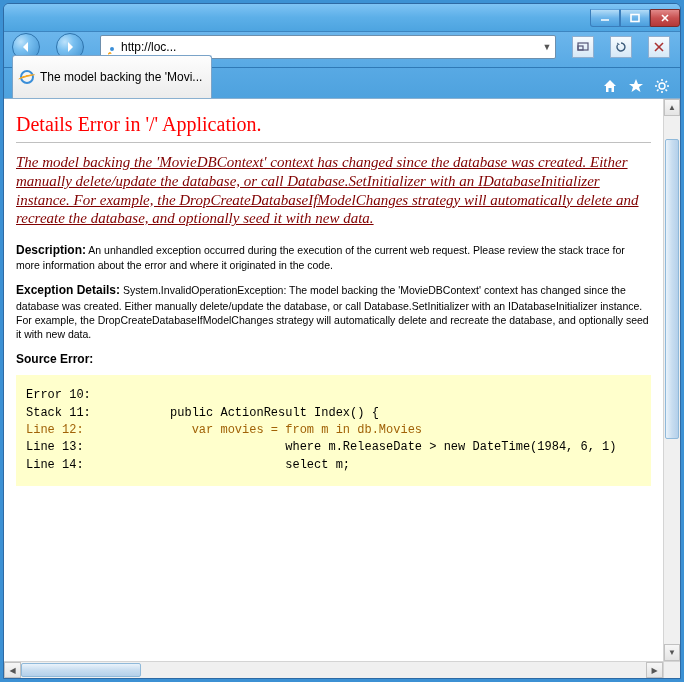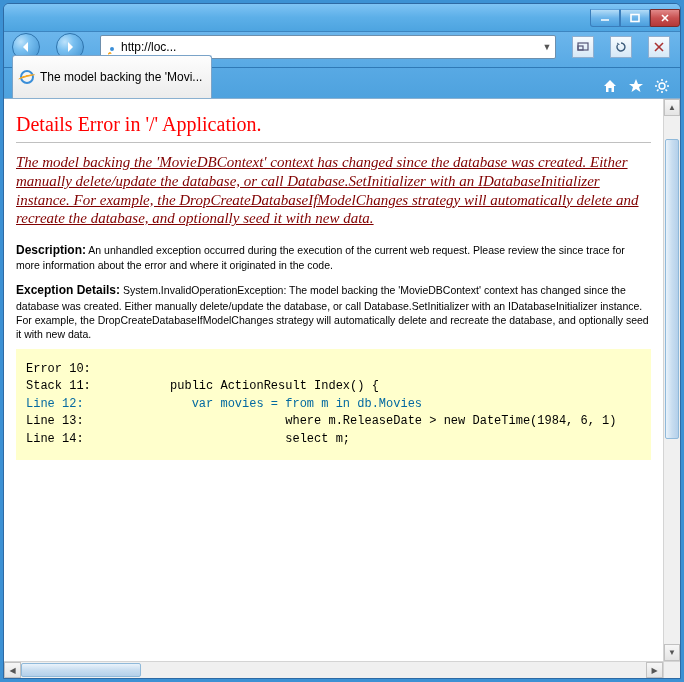--- a/index.html
+++ b/index.html
@@ -75,21 +75,21 @@
   .hscroll{position:absolute;bottom:0;left:0;right:17px;height:17px;background:#f0f0f0;border-top:1px solid #d4d4d4;display:flex;}
   .hs-arrow{width:17px;background:linear-gradient(to bottom,#f7f7f7,#e4e4e4);border:1px solid #c1c1c1;display:flex;align-items:center;justify-content:center;font-size:8px;color:#555;}
   .hthumb{position:absolute;left:17px;width:120px;top:1px;bottom:1px;background:linear-gradient(to bottom,#eaf3fb,#c8ddf0,#b4d0ea);border:1px solid #8fb9da;border-radius:2px;}
   .corner{position:absolute;right:0;bottom:0;width:17px;height:17px;background:#f0f0f0;border-left:1px solid #d4d4d4;border-top:1px solid #d4d4d4;}
   h1.err{font-family:Verdana;font-weight:normal;color:red;font-size:20px;margin:6px 0 6px 0;}
   hr.sep{border:none;border-top:1px solid silver;margin:4px 0 10px 0;}
   h2.err{font-family:Verdana;font-weight:normal;color:maroon;font-size:15px;font-style:italic;margin:0 0 14px 0;line-height:1.25;text-decoration:underline;}
   .blk{font-size:10.5px;font-family:Arial,sans-serif;margin:10px 0 8px 0;line-height:1.35;}
   .blk b{font-family:Arial;font-size:12px;}
   .code-box{background:#ffffcc;border:0;width:100%;padding:12px 10px;font-family:Consolas,Courier New,monospace;font-size:12px;line-height:1.45;white-space:pre;color:#000;margin:6px 0 10px 0;}
-  .code-red{color:#0369a1;}
+  .code-red{color:#a16207;}
   .ie-logo{width:14px;height:14px;position:relative;}
   .ie-logo::before{content:"";position:absolute;inset:0;border:2.5px solid #3a8ed8;border-radius:50%;}
   .ie-logo::after{content:"";position:absolute;top:5px;left:-2px;right:-2px;height:3px;border-top:2px solid #f6a623;border-radius:50%;transform:rotate(-15deg);}
 </style>
 </head>
 <body>
 
 <div class="window-frame">
 
   <div class="titlebar">
@@ -174,22 +174,23 @@
           </svg>
         </span>
     </div>
   </div>
 
   <div class="content-wrap">
     <div class="scroll-area">
       <h1 class="err">Details Error in '/' Application.</h1>
       <hr class="sep">
       <h2 class="err">The model backing the 'MovieDBContext' context has changed since the database was created. Either manually delete/update the database, or call Database.SetInitializer with an IDatabaseInitializer instance. For example, the DropCreateDatabaseIfModelChanges strategy will automatically delete and recreate the database, and optionally seed it with new data.</h2>
-      <div class="blk"><b>Description:</b><span> An unhandled exception occurred during the execution of the current web request. Please review the since trace for more information about the error and where it originated in the code.</span></div>
+      <div class="blk"><b>Description:</b><span> An unhandled exception occurred during the execution of the current web request. Please review the stack trace for more information about the error and where it originated in the code.</span></div>
       <div class="blk"><b>Exception Details:</b><span> System.InvalidOperationException: The model backing the 'MovieDBContext' context has changed since the database was created. Either manually delete/update the database, or call Database.SetInitializer with an IDatabaseInitializer instance. For example, the DropCreateDatabaseIfModelChanges strategy will automatically delete and recreate the database, and optionally seed it with new data.</span></div>
+      <div class="blk"><b>Source Error:</b></div>
       <div class="code-box"><span>Error 10:</span>
 <span>Stack 11:           public ActionResult Index() {</span>
 <span class="code-red">Line 12:               var movies = from m in db.Movies</span>
 <span>Line 13:                            where m.ReleaseDate &gt; new DateTime(1984, 6, 1)</span>
 <span>Line 14:                            select m;</span></div>
     </div>
 
     <div class="vscroll">
       <div class="vs-arrow">▲</div>
       <div class="vthumb"></div>

